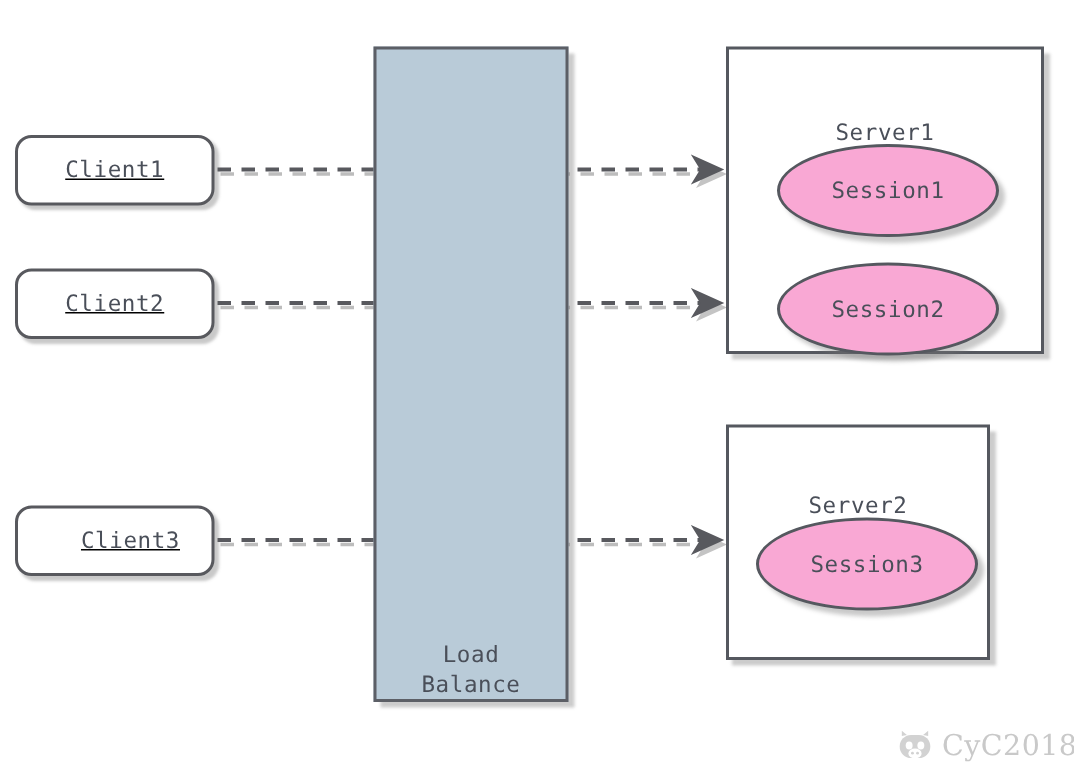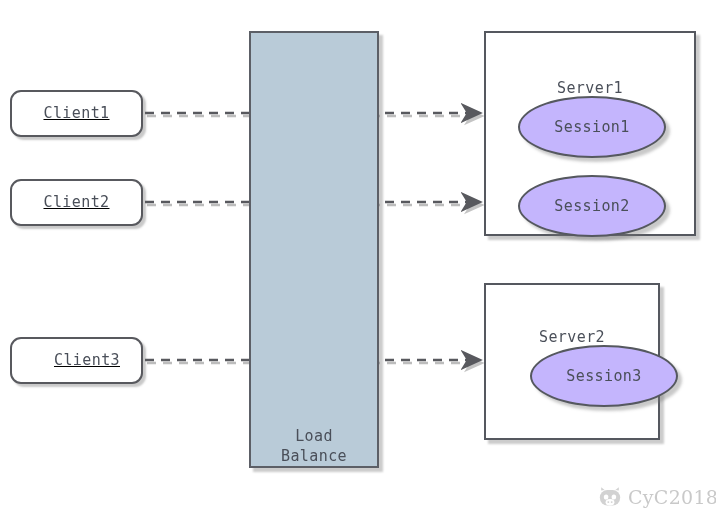--- a/index.html
+++ b/index.html
@@ -66,21 +66,21 @@
     position: absolute;
     left: 0;
     right: 0;
     text-align: center;
   }
 
   
   .session-ellipse {
     position: absolute;
     box-sizing: border-box;
-    background: #c4b5fd;
+    background: #f9a8d4;
     border: 2px solid #55585f;
     border-radius: 50%;
     box-shadow: 4px 4px 3px rgba(120,120,120,0.40);
     display: flex;
     align-items: center;
     justify-content: center;
   }
 
   
   #arrows {
@@ -153,21 +153,21 @@
         <div class="node-label server-title" style="top: 45px;">Server1</div>
         <div class="session-ellipse" style="left: 32px; top: 63px; width: 148px; height: 62px;">
           <div class="node-label">Session1</div>
         </div>
         <div class="session-ellipse" style="left: 32px; top: 142px; width: 148px; height: 62px;">
           <div class="node-label">Session2</div>
         </div>
       </div>
       <div class="server-box" style="left: 484px; top: 283px; width: 176px; height: 157px;">
         <div class="node-label server-title" style="top: 42px;">Server2</div>
-        <div class="session-ellipse" style="left: 44px; top: 60px; width: 148px; height: 62px;">
+        <div class="session-ellipse" style="left: 18px; top: 60px; width: 148px; height: 62px;">
           <div class="node-label">Session3</div>
         </div>
       </div>
     </div>
 
   <div id="watermark" style="left: 598px; top: 486px;">
     <svg width="24" height="22" viewBox="0 0 24 22" xmlns="http://www.w3.org/2000/svg">
       <path d="M3.2 1.2 L6.6 4.0 L3.2 4.6 Z" fill="#d2d2d2"></path>
       <path d="M20.8 1.2 L17.4 4.0 L20.8 4.6 Z" fill="#d2d2d2"></path>
       <rect x="1.8" y="4.0" width="20.4" height="15.4" rx="7.6" fill="#d2d2d2"></rect>

